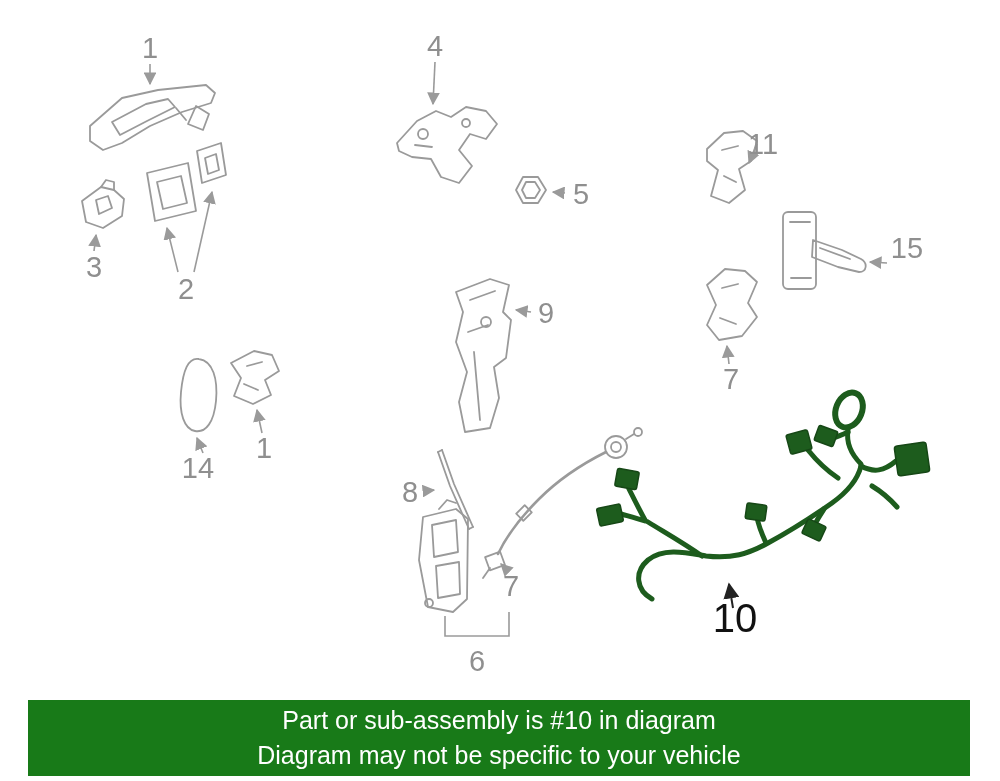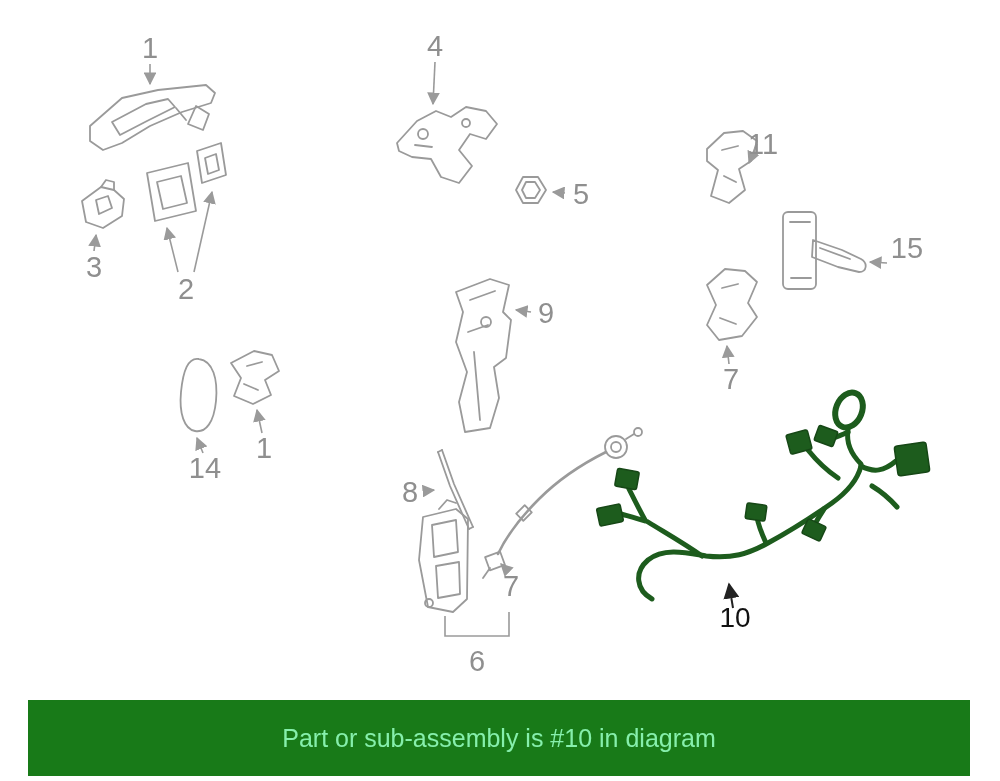--- a/index.html
+++ b/index.html
@@ -1,23 +1,23 @@
 <!DOCTYPE html>
 <html><head>
 <meta charset="utf-8">
 <style>
   html,body{margin:0;padding:0;background:#ffffff;}
   #stage{position:relative;width:1000px;height:781px;background:#ffffff;overflow:hidden;
          font-family:"Liberation Sans",sans-serif;}
   #art{position:absolute;left:0;top:0;width:1000px;height:781px;}
   .part-label{position:absolute;transform:translate(-50%,-50%);color:#8f8f8f;
               font-size:29px;line-height:1;user-select:none;}
-  .part-label.highlight{color:#111111;font-size:28px;}
+  .part-label.highlight{color:#111111;font-size:40px;}
   #banner{position:absolute;left:28px;top:700px;width:942px;height:76px;
-          background:#187a18;color:#86efac;text-align:center;
+          background:#187a18;color:#ffffff;text-align:center;
           display:flex;flex-direction:column;justify-content:center;gap:2px;}
   #banner .line{font-size:25px;line-height:33px;}
 </style>
 </head>
 <body>
 
 <div id="stage">
 
   <svg id="art" viewBox="0 0 1000 781">
     <defs>
@@ -180,20 +180,21 @@
   <span class="part-label" style="left:435px;top:46px">4</span>
   <span class="part-label" style="left:581px;top:194px">5</span>
   <span class="part-label" style="left:477px;top:661px">6</span>
   <span class="part-label" style="left:511px;top:586px">7</span>
   <span class="part-label" style="left:410px;top:492px">8</span>
   <span class="part-label" style="left:546px;top:313px">9</span>
   <span class="part-label highlight" style="left:735px;top:618px">10</span>
   <span class="part-label" style="left:763px;top:144px">11</span>
   <span class="part-label" style="left:731px;top:379px">7</span>
   <span class="part-label" style="left:264px;top:448px">1</span>
-  <span class="part-label" style="left:205px;top:468px">14</span>
+  <span class="part-label" style="left:198px;top:468px">14</span>
   <span class="part-label" style="left:907px;top:248px">15</span>
 
   <div id="banner">
     <div class="line">Part or sub-assembly is #10 in diagram</div>
+    <div class="line">Diagram may not be specific to your vehicle</div>
   </div>
 
 </div>
 
 </body></html>

